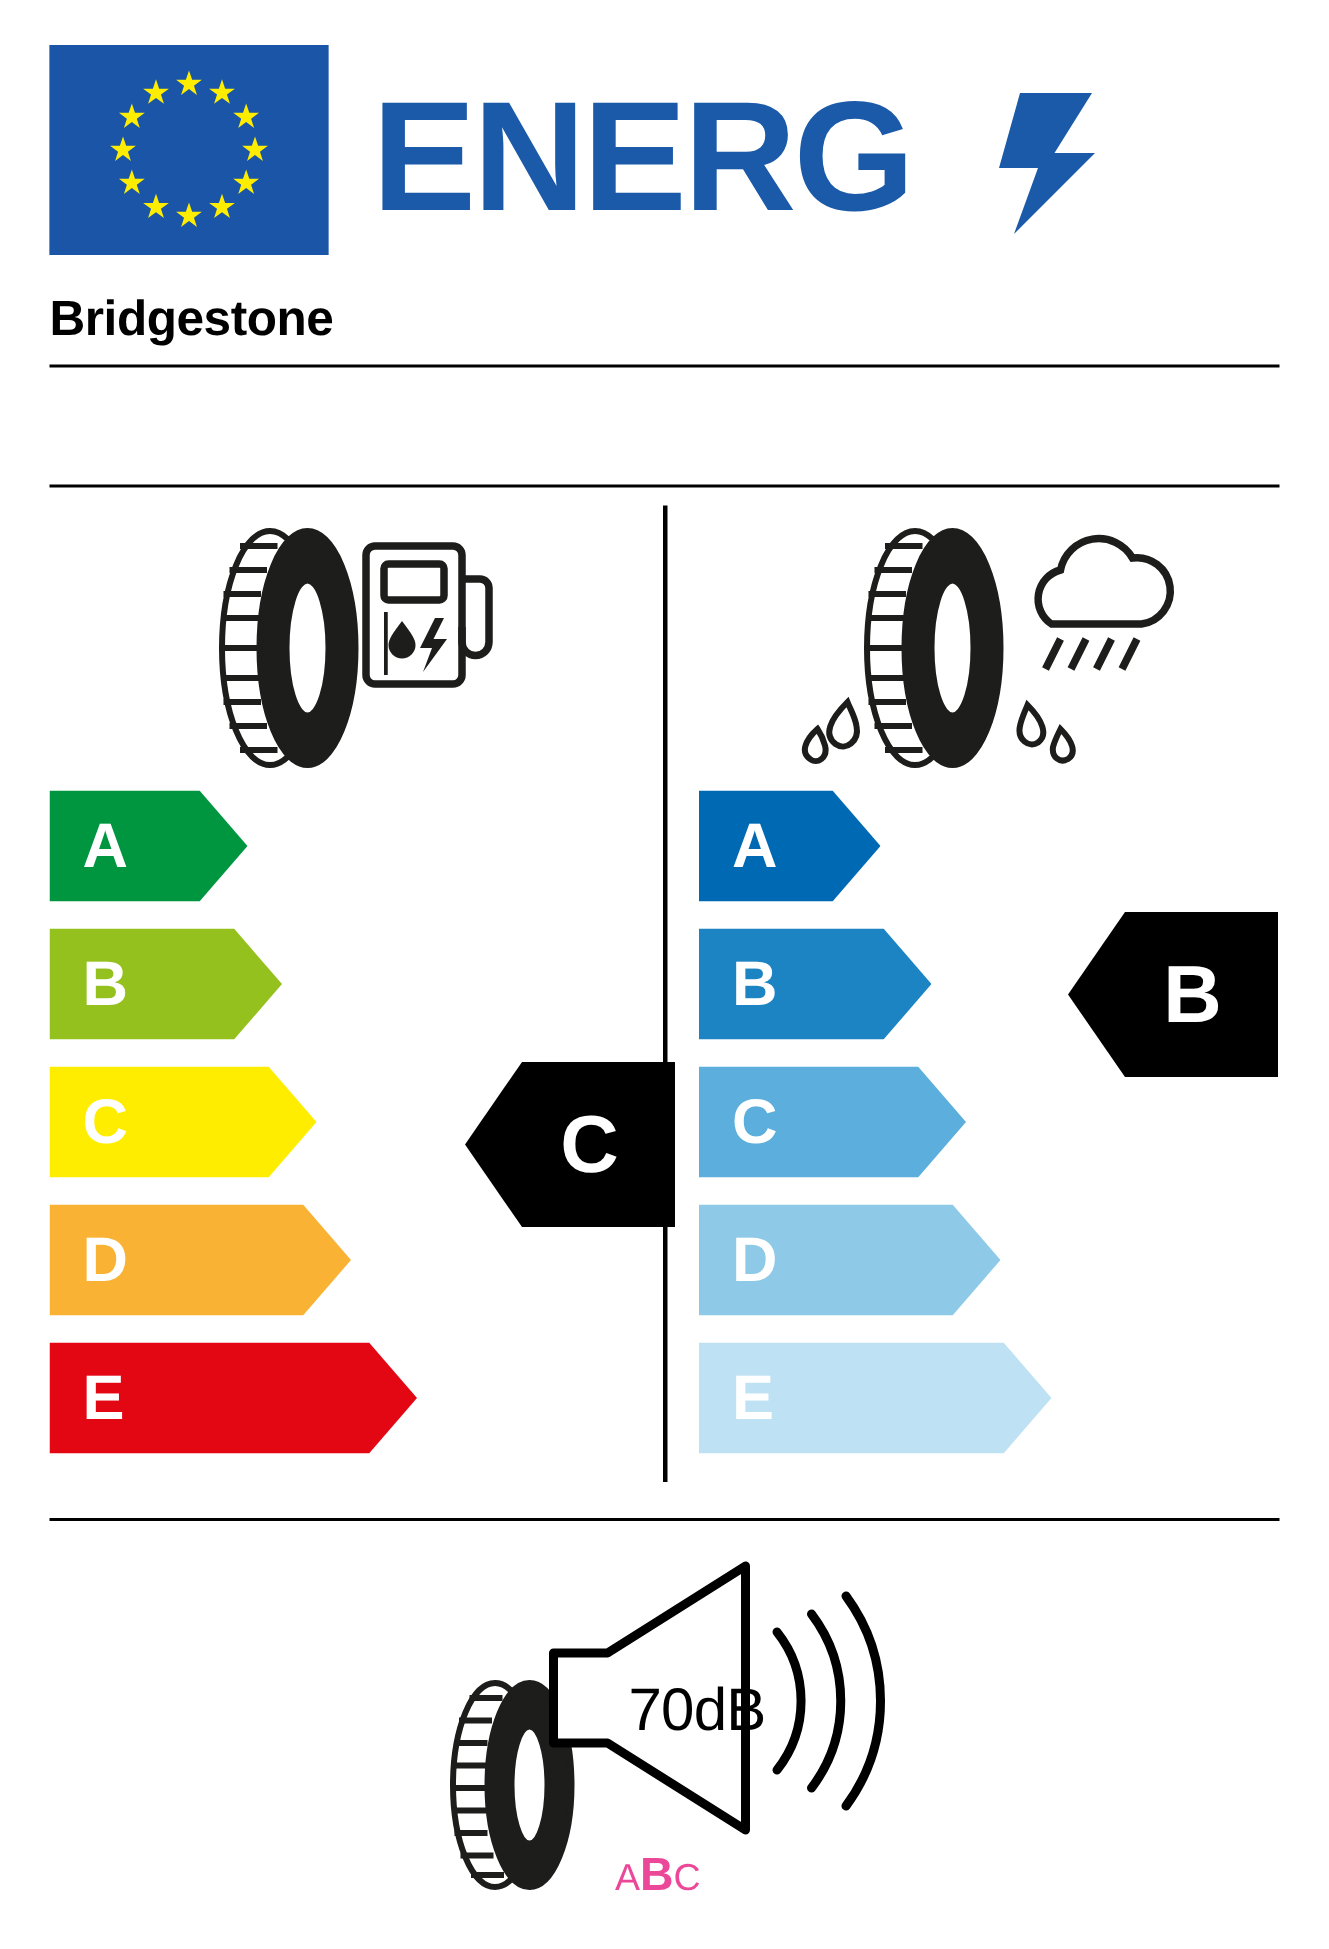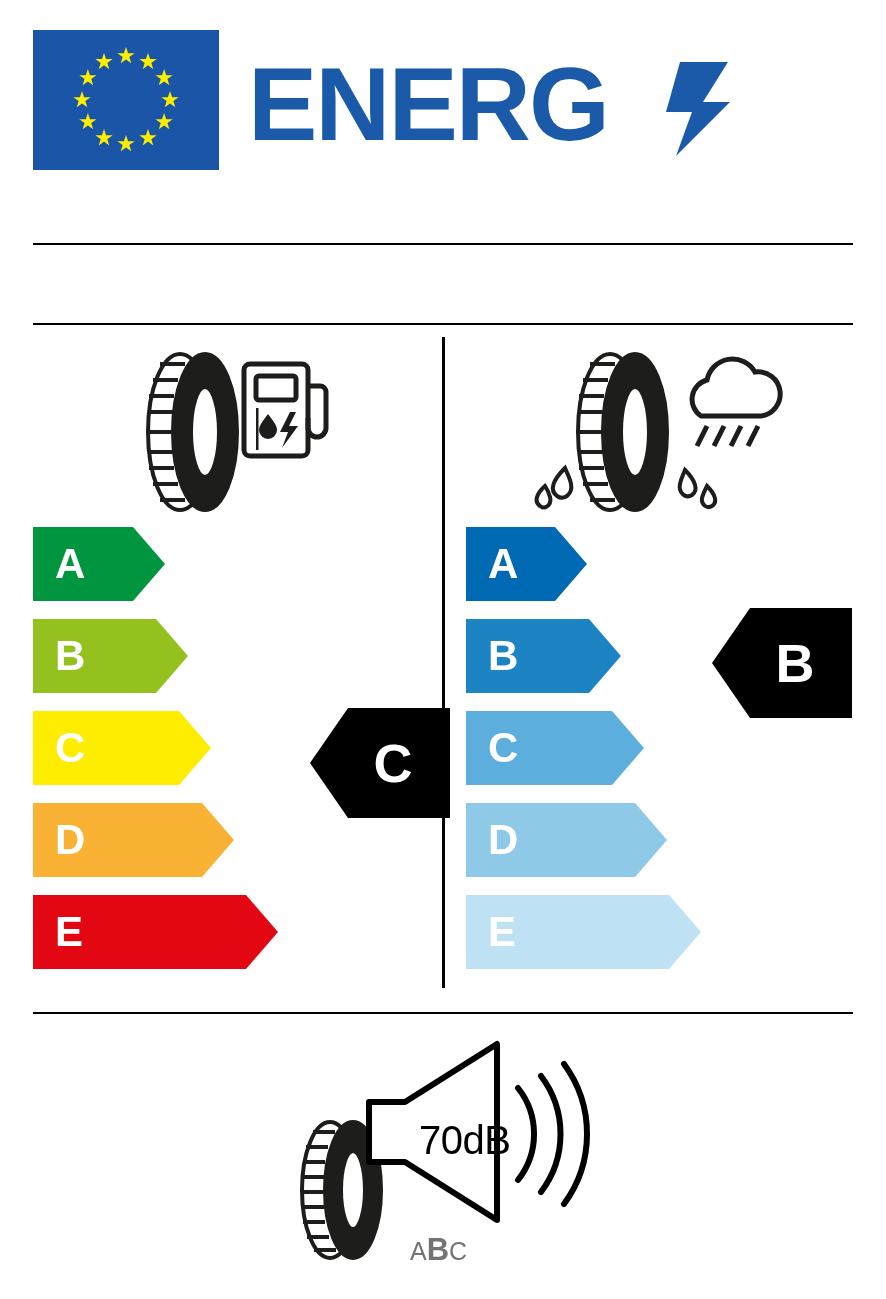--- a/index.html
+++ b/index.html
@@ -172,21 +172,21 @@
     font-weight: normal;
     color: #000000;
     letter-spacing: -0.5px;
     margin-left: 12px;
   }
   .noise-classes {
     position: absolute;
     left: 125px;
     top: 192px;
     font-size: 27px;
-    color: #737373;
+    color: #ec4899;
     letter-spacing: 0px;
   }
   .noise-classes .sel {
     font-weight: bold;
     font-size: 31px;
   }
   .noise-classes .unsel {
     font-weight: normal;
     font-size: 25px;
   }
@@ -244,20 +244,21 @@
     </div>
 
     <div class="energ-word">
       <svg width="500" height="100" viewBox="0 0 500 100">
         <text x="0" y="82" font-family="Liberation Sans, sans-serif" font-size="104" font-weight="bold" fill="#1a5aa8" letter-spacing="-2">ENERG</text>
         <polygon points="432,4 480,4 455,44 482,44 428,98 444,54 418,54" fill="#1a5aa8"></polygon>
       </svg>
     </div>
   </div>
 
+  <div class="brand">Bridgestone</div>
   <div class="rule rule-brand"></div>
   <div class="rule rule-top-grid"></div>
   <div class="rule rule-bottom-grid"></div>
   <div class="divider-vertical"></div>
 
   <div class="icon-fuel">
     <svg width="210" height="165" viewBox="0 0 210 165">
 
       <g fill="none" stroke="#1d1d1b" stroke-width="4">
         <ellipse cx="60" cy="82" rx="32" ry="78"></ellipse>

